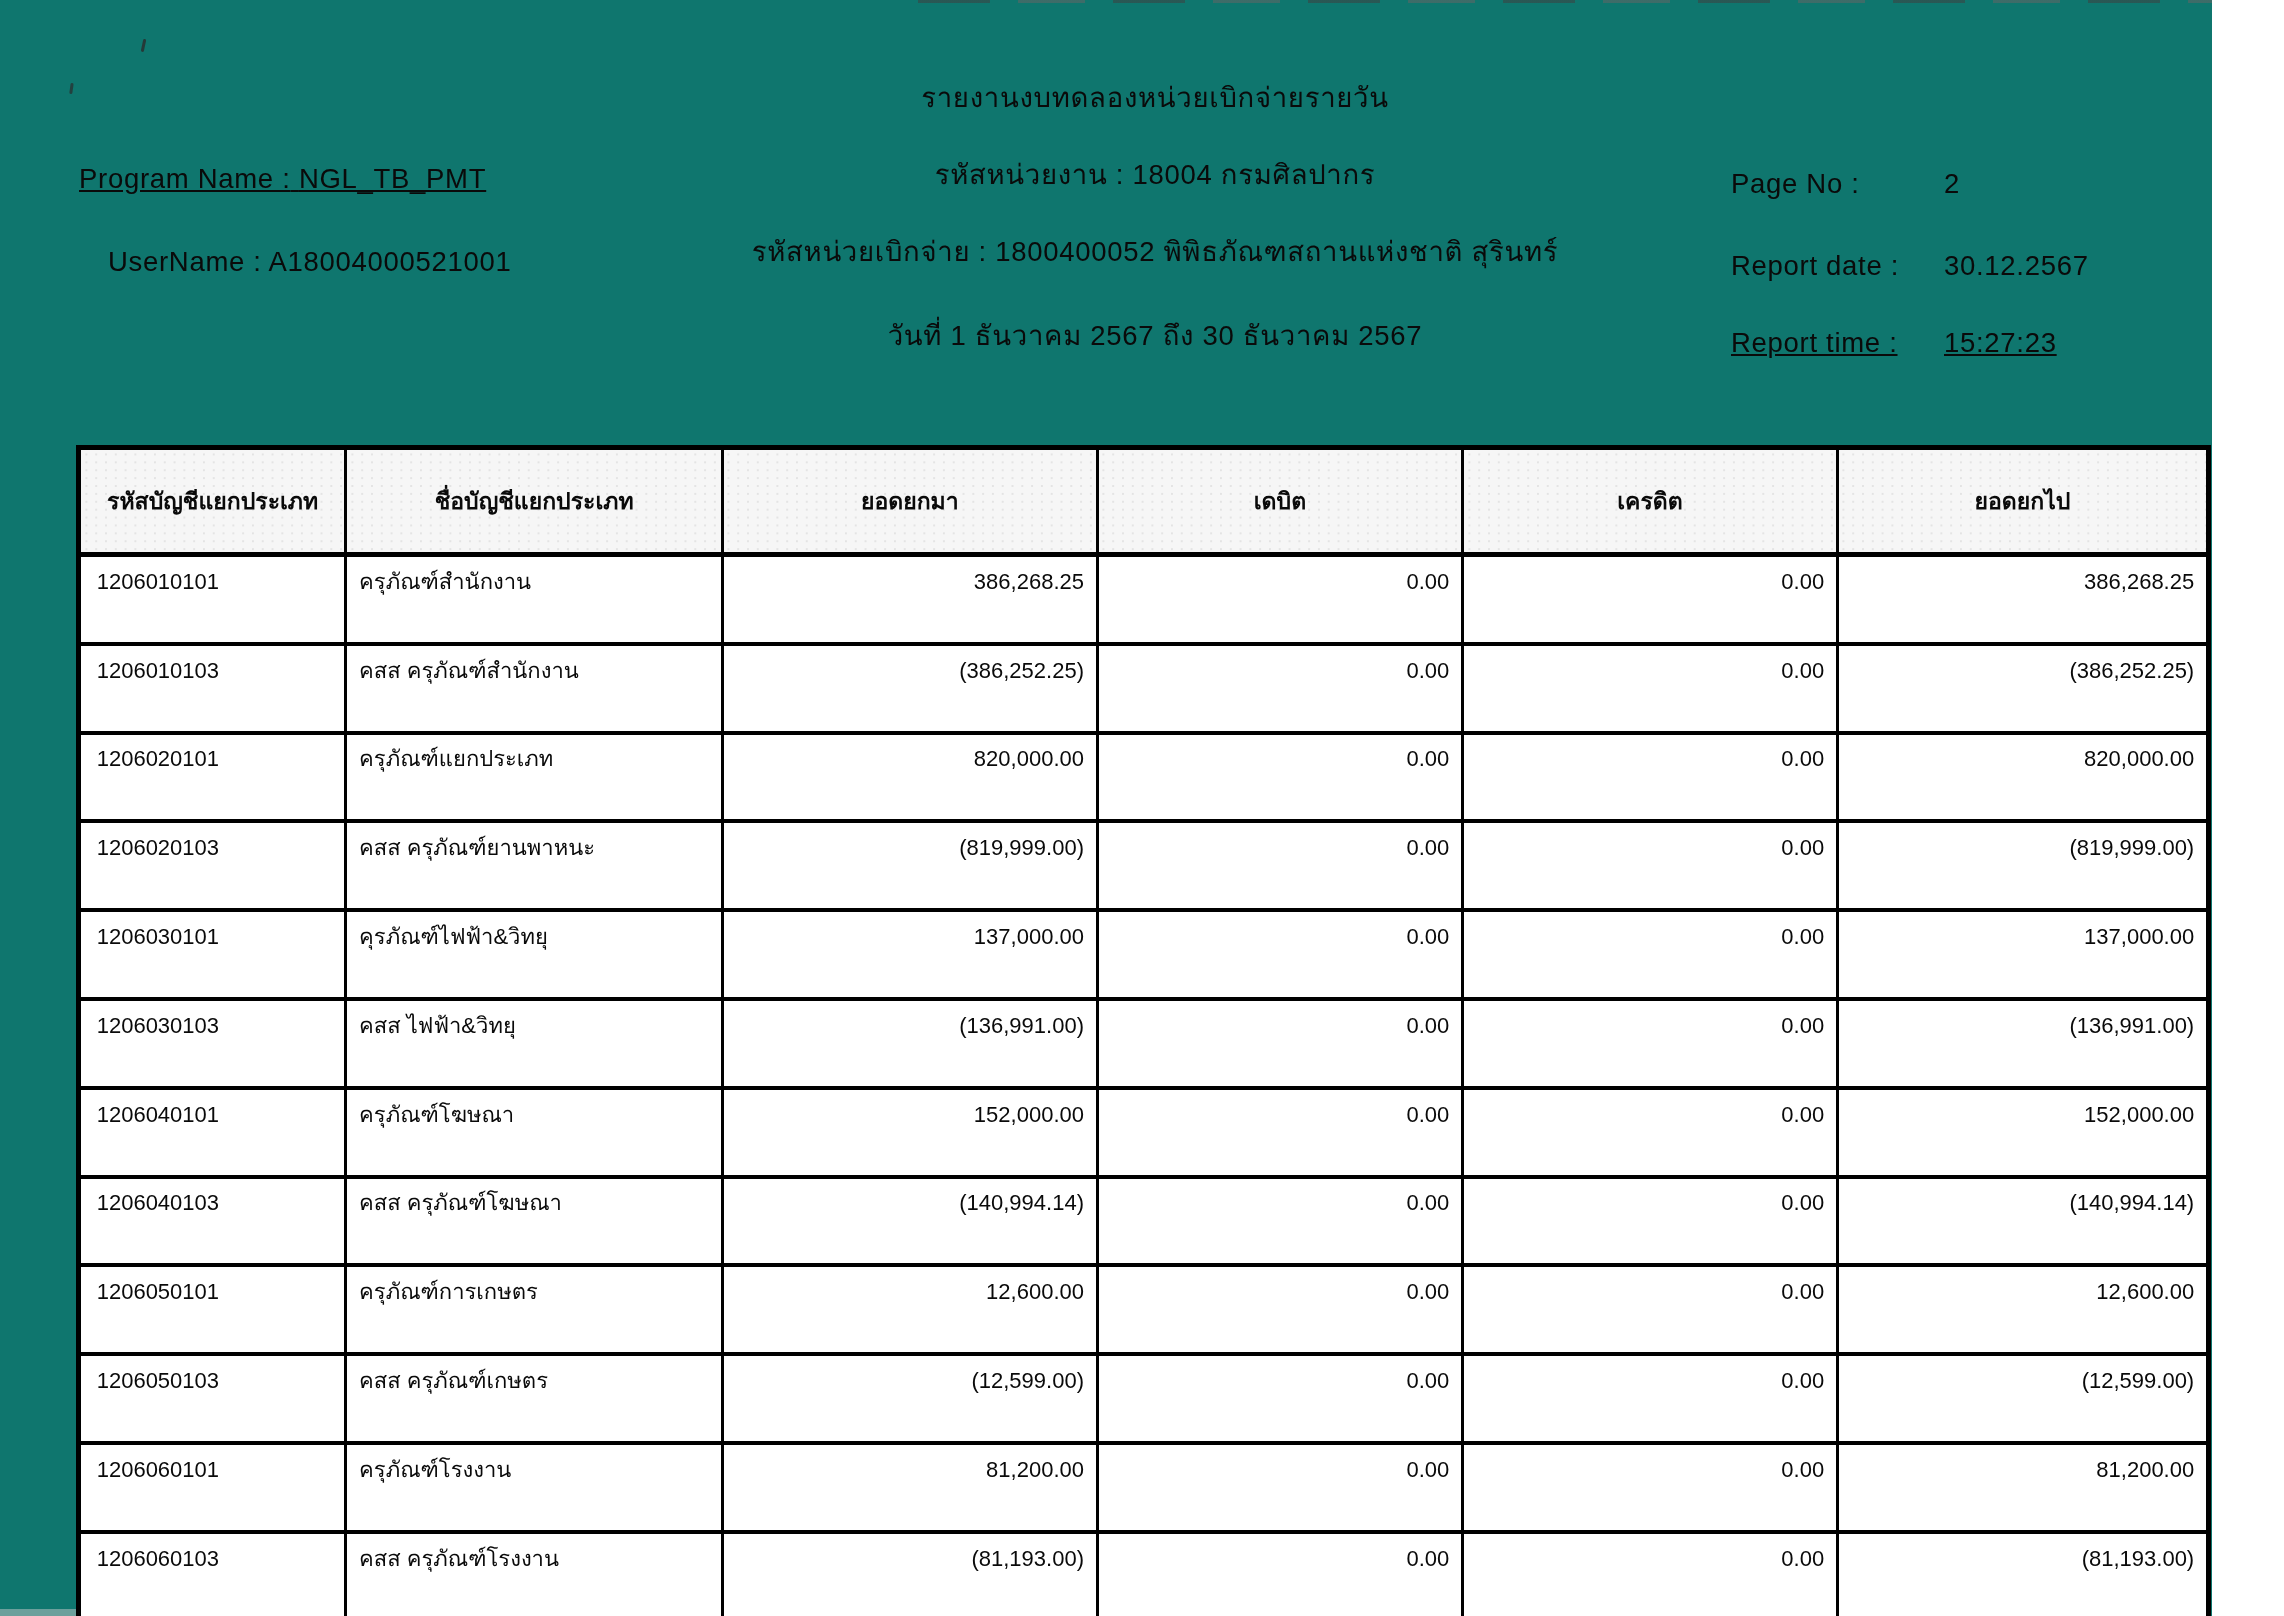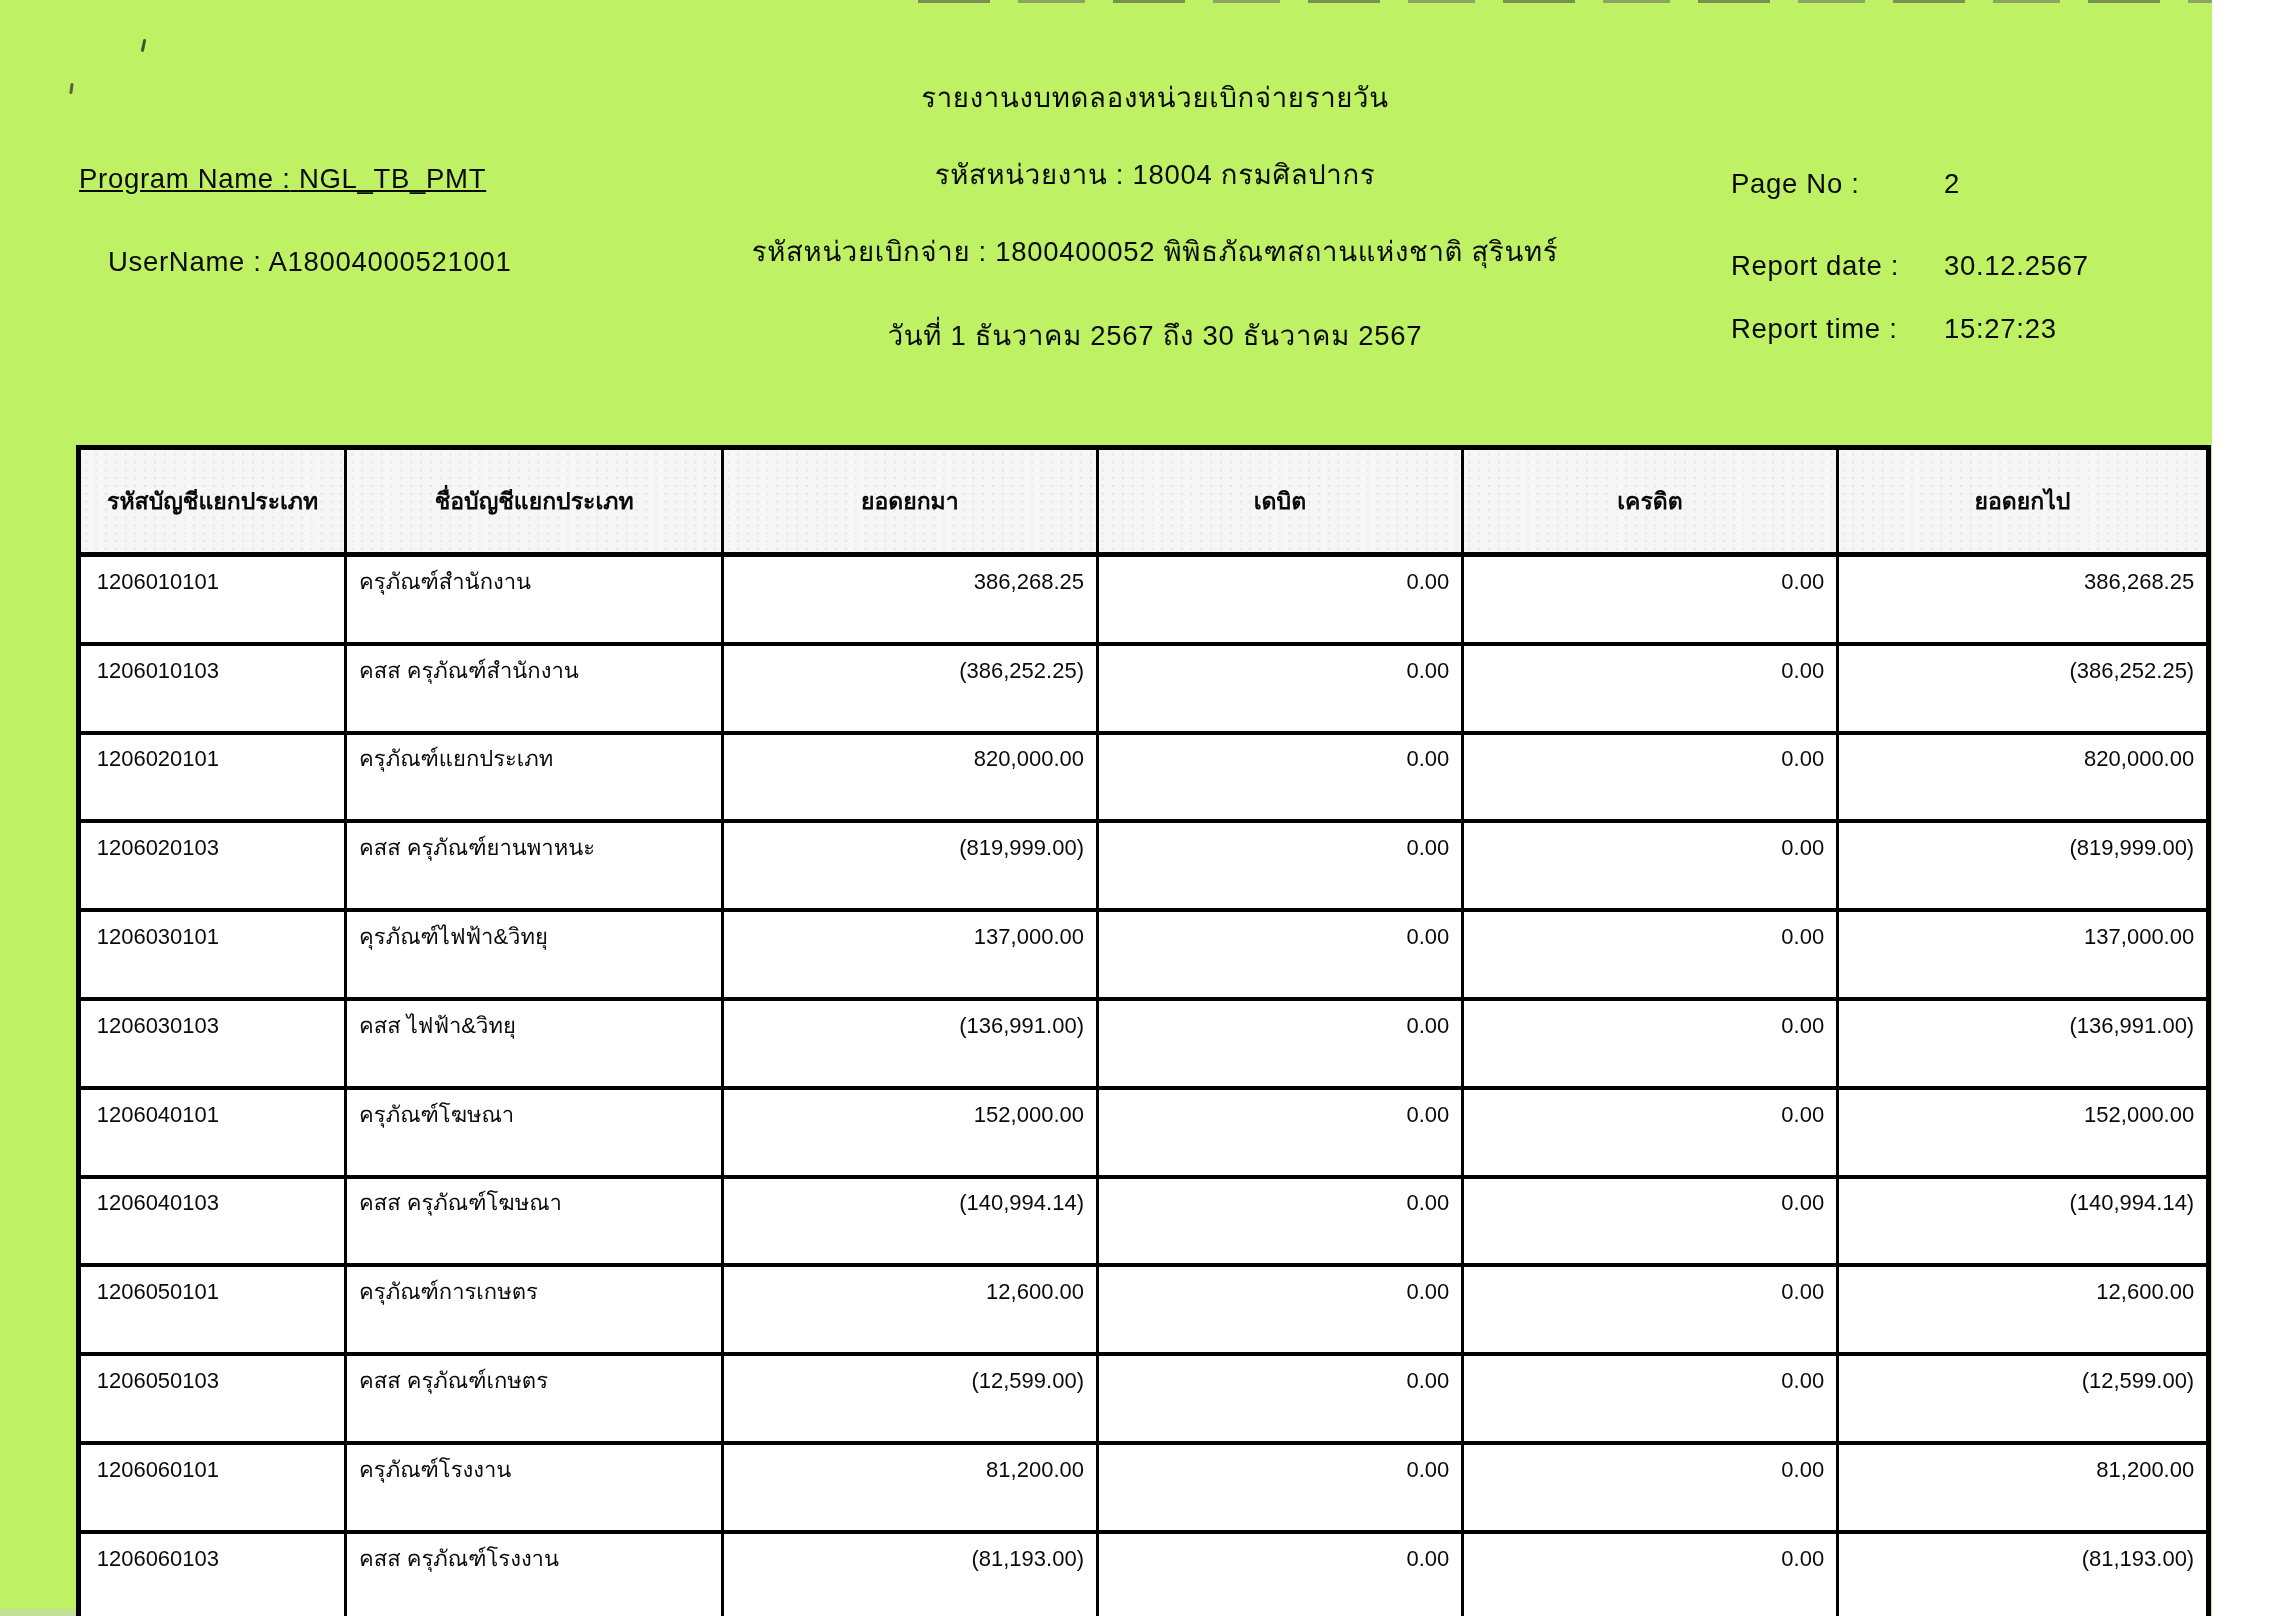--- a/index.html
+++ b/index.html
@@ -1,20 +1,20 @@
 <!DOCTYPE html>
 <html style="font-size:10.5px"><head>
 <meta charset="utf-8">
 <style>
   html,body { margin:0; padding:0; background:#ffffff; }
   .page {
     position:relative;
     width:2212px;
     height:1616px;
-    background:#bef264;
+    background:#0f766e;
     overflow:hidden;
     font-family:"Liberation Sans","DejaVu Sans",sans-serif;
     color:#0a0a0a;
   }
 
   
   .artifact-top-dashes {
     position:absolute; top:0; left:918px; right:0; height:3.3px;
     background:repeating-linear-gradient(90deg,
       #3f3f3f 0 72px, rgba(0,0,0,0) 72px 100px,
@@ -33,21 +33,21 @@
   .doc-title   { top:79px; }
   .center-1    { top:156px; }
   .center-2    { top:233px; }
   .center-3    { top:317px; }
   .left-1      { left:79px; top:160px;text-decoration:underline; }
   .left-2      { left:79px; top:243px;margin-left:29px; }
   .right-label { left:1731px; }
   .right-value { left:1944px; }
   .rrow-1 { top:165px; }
   .rrow-2 { top:247px; }
-  .rrow-3 { top:310px; }
+  .rrow-3 { top:324px;text-decoration:underline; }
 
   
   table.report {
     position:absolute;
     left:76px; top:445px;
     width:2135px;
     border-collapse:collapse;
     table-layout:fixed;
     border:5.9px solid #000;
     border-bottom-width:8.5px;

